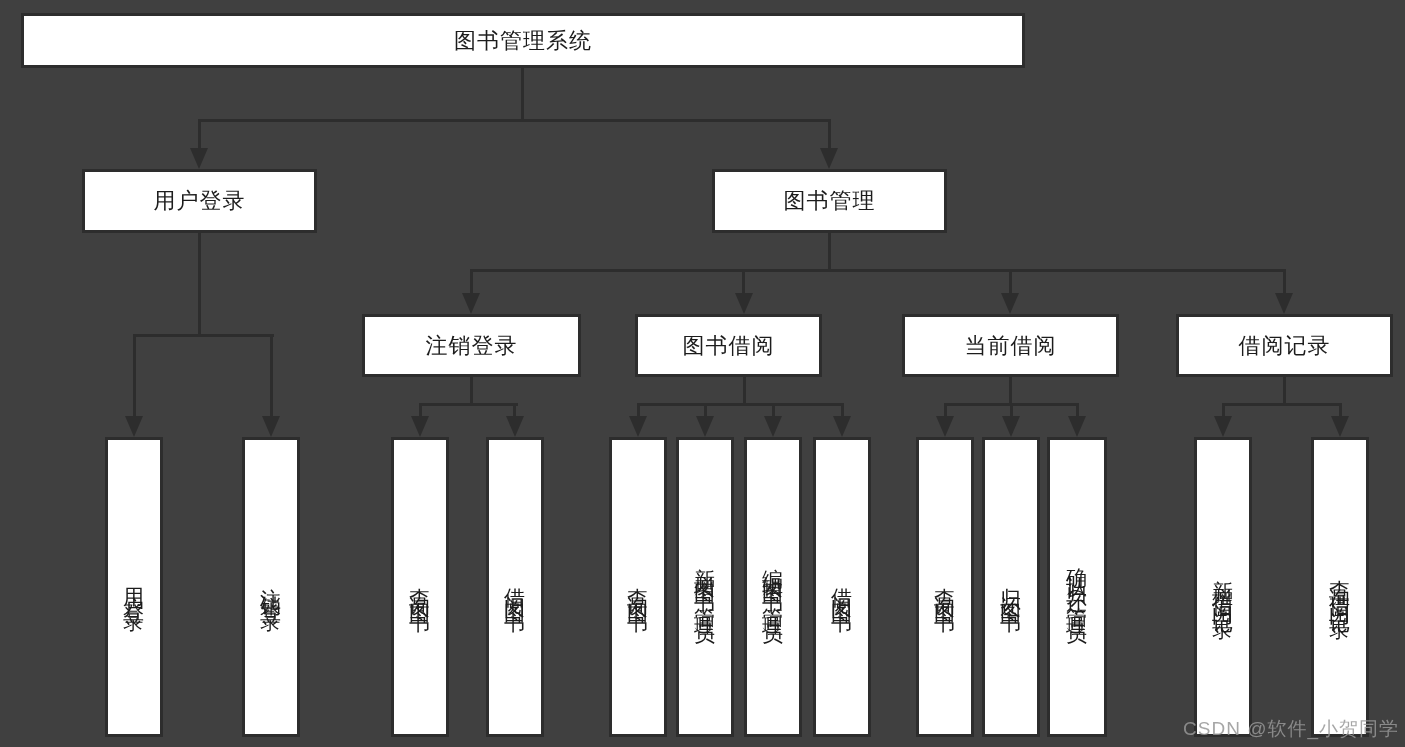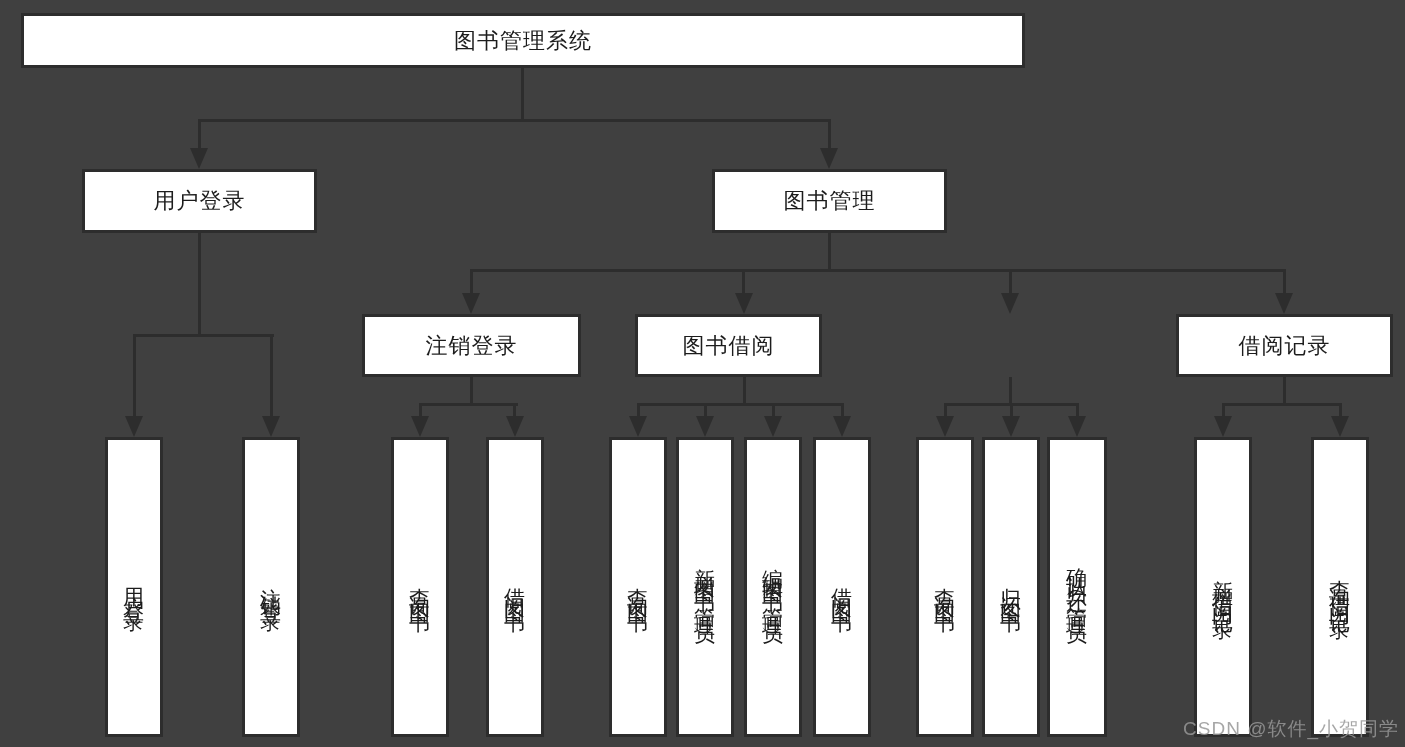--- a/index.html
+++ b/index.html
@@ -92,20 +92,23 @@
   <div class="arrow" style="left:735px; top:293px;"></div>
   <div class="arrow" style="left:1001px; top:293px;"></div>
   <div class="arrow" style="left:1275px; top:293px;"></div>
 
   <div class="box box-h" style="left:362px; top:314px; width:219px; height:63px;">
     <span>注销登录</span>
   </div>
   <div class="box box-h" style="left:635px; top:314px; width:187px; height:63px;">
     <span>图书借阅</span>
   </div>
+  <div class="box box-h" style="left:902px; top:314px; width:217px; height:63px;">
+    <span>当前借阅</span>
+  </div>
   <div class="box box-h" style="left:1176px; top:314px; width:217px; height:63px;">
     <span>借阅记录</span>
   </div>
 
   <div class="vline" style="left:470px; top:377px; height:29px;"></div>
   <div class="hline" style="left:419px; top:403px; width:99px;"></div>
   <div class="vline" style="left:419px; top:403px; height:15px;"></div>
   <div class="vline" style="left:513px; top:403px; height:15px;"></div>
   <div class="arrow" style="left:411px; top:416px;"></div>
   <div class="arrow" style="left:506px; top:416px;"></div>

